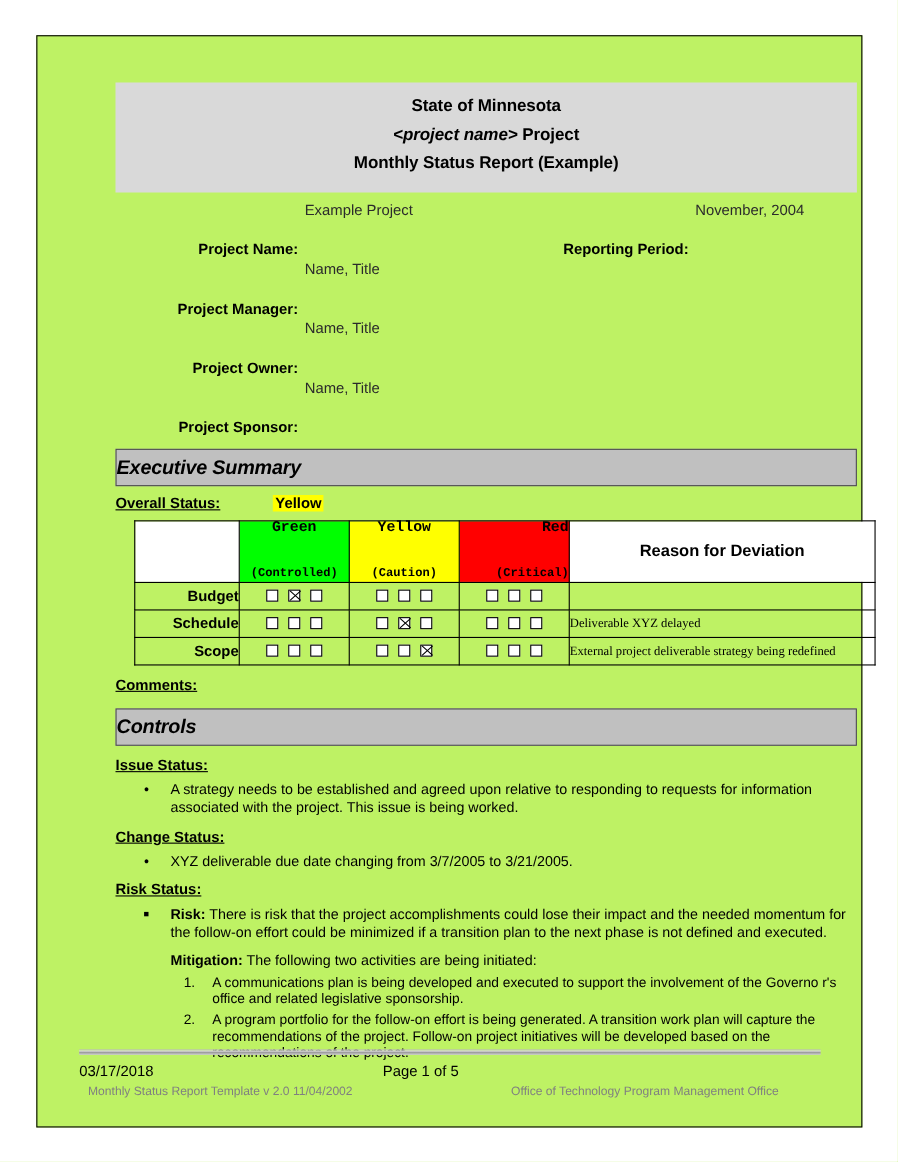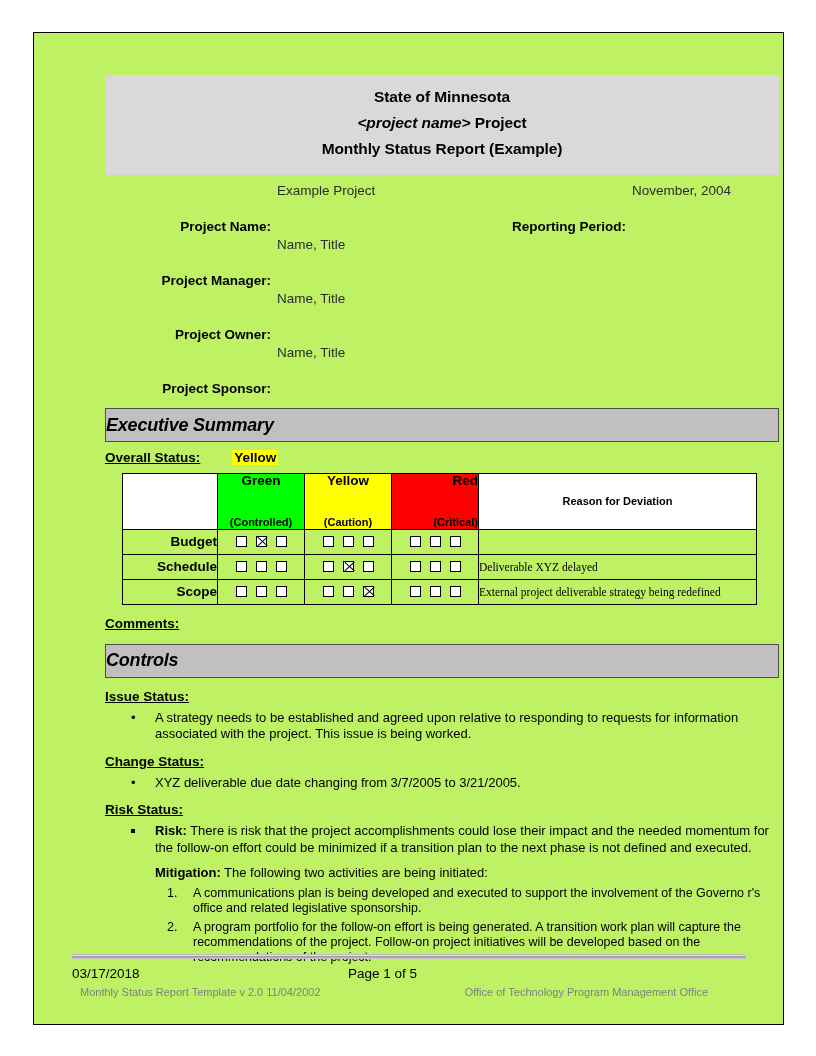--- a/index.html
+++ b/index.html
@@ -92,21 +92,21 @@
   .subhead {
     font-weight: bold;
     font-size: 13.5px;
     text-decoration: underline;
     display: inline-block;
   }
   .overall-row {
     margin-top: 8px;
     display: flex;
     align-items: flex-start;
-    gap: 32px;
+    gap: 48px;
   }
   .overall-value {
     font-weight: bold;
     font-size: 13.5px;
     background: #ffff00;
     padding: 0 2px;
   }
 
   
   .status-table {
@@ -115,21 +115,21 @@
     border-collapse: collapse;
     width: 622px;
     table-layout: fixed;
   }
   .status-table td, .status-table th {
     border: 1.5px solid #000000;
     padding: 0;
     box-sizing: border-box;
   }
   .col-label { width: 95px; }
-  .col-box   { width: 87px; }
+  .col-box   { width: 100px; font-family: Liberation Mono, monospace; }
   .col-reason{ width: 278px; }
 
   .hdr-cell {
     height: 44px;
     text-align: center;
     vertical-align: middle;
     line-height: 1.05;
   }
   .hdr-cell .hdr-main {
     display: block;
@@ -140,21 +140,21 @@
     display: block;
     font-size: 11px;
     margin-top: 29px;
   }
   .hdr-green  { background: #00ff00; }
   .hdr-yellow { background: #ffff00; }
   .hdr-red    { background: #ff0000; text-align: right; }
   .hdr-reason {
     background: #ffffff;
     font-weight: bold;
-    font-size: 11px;
+    font-size: 15px;
     text-align: center;
   }
   .hdr-blank { background: #ffffff; }
 
   .row-label {
     text-align: right;
     padding-right: 7px;
     font-weight: bold;
     font-size: 13.5px;
     height: 24px;

